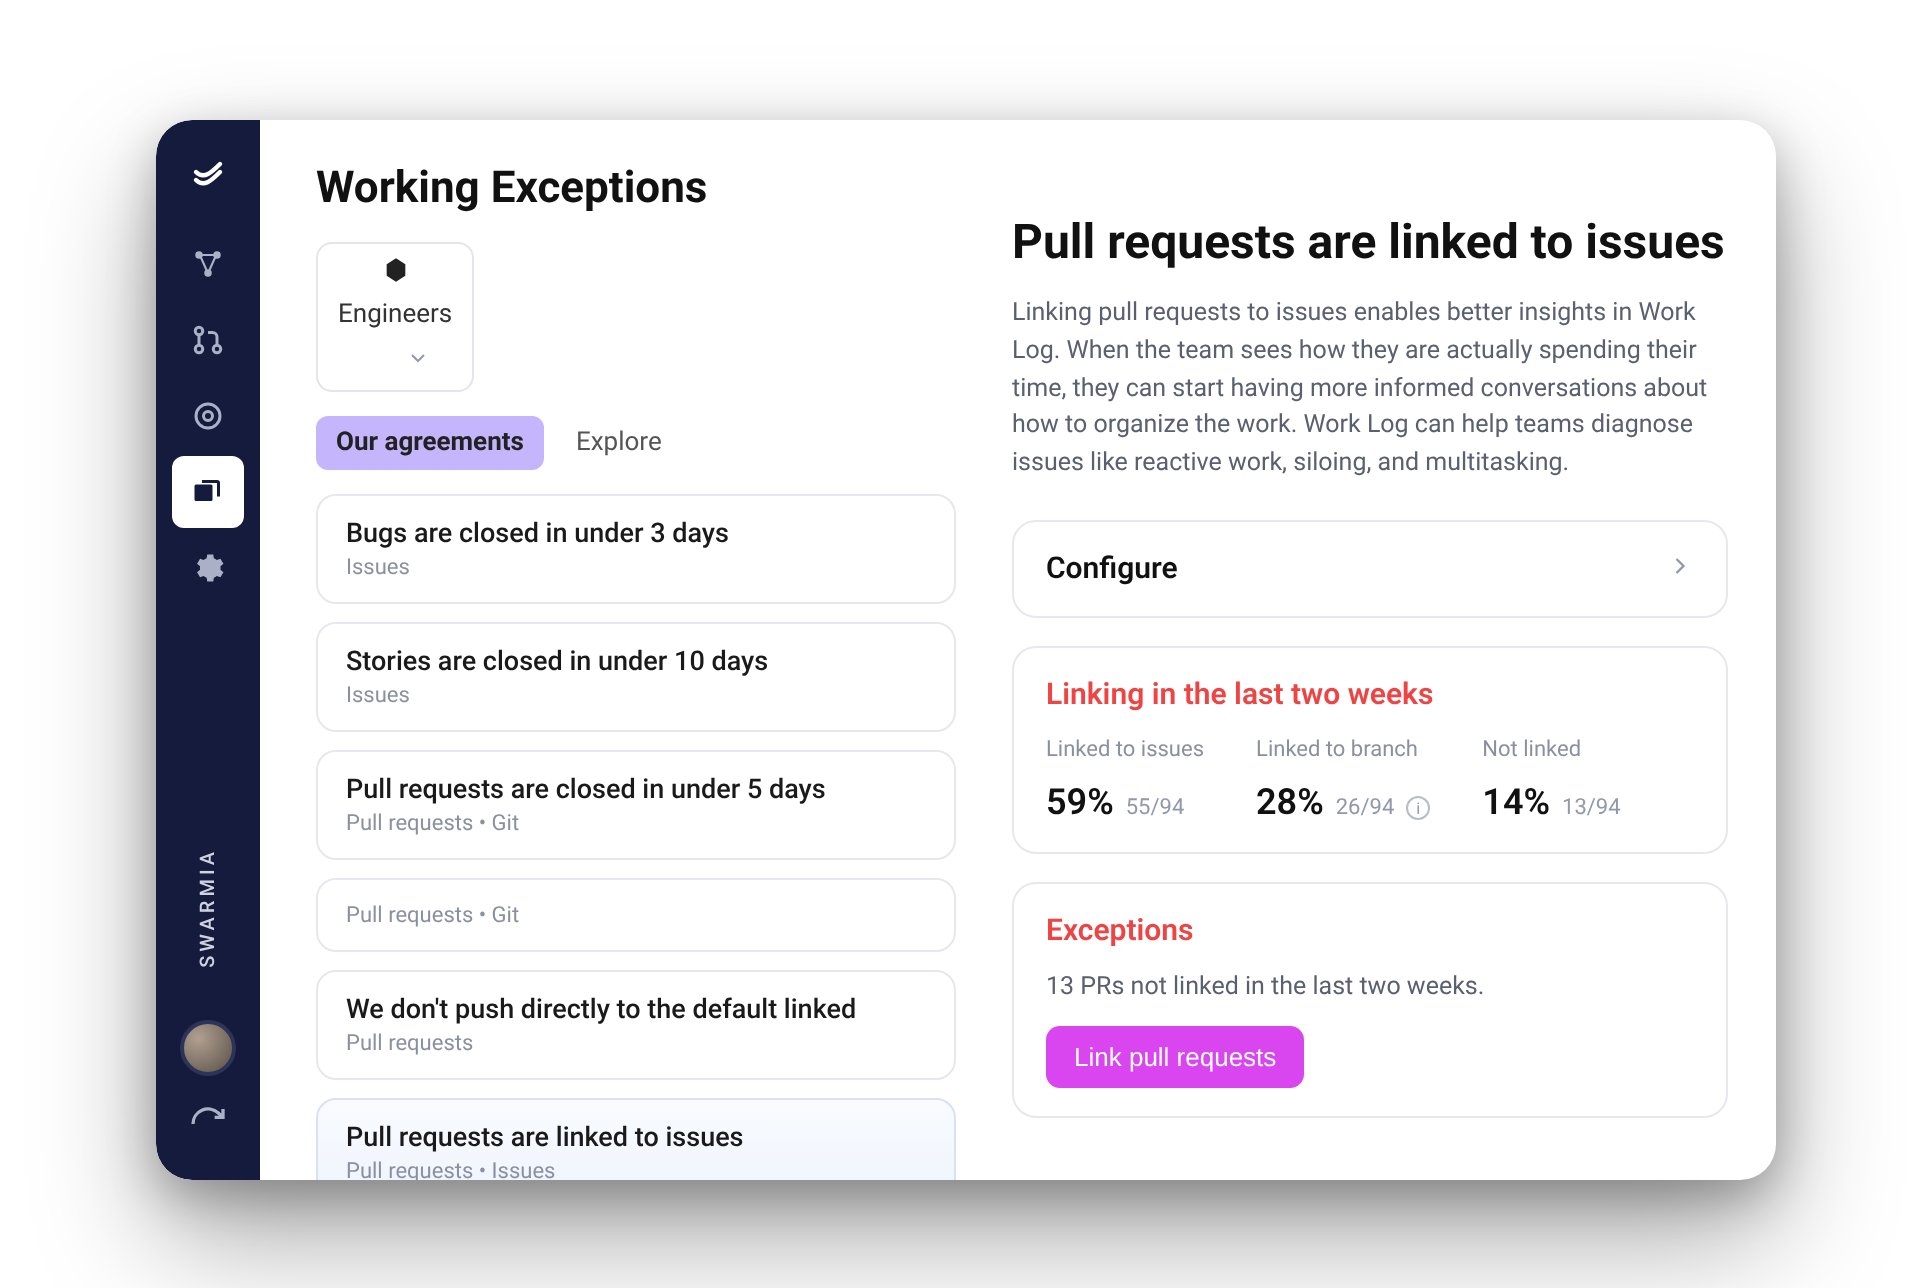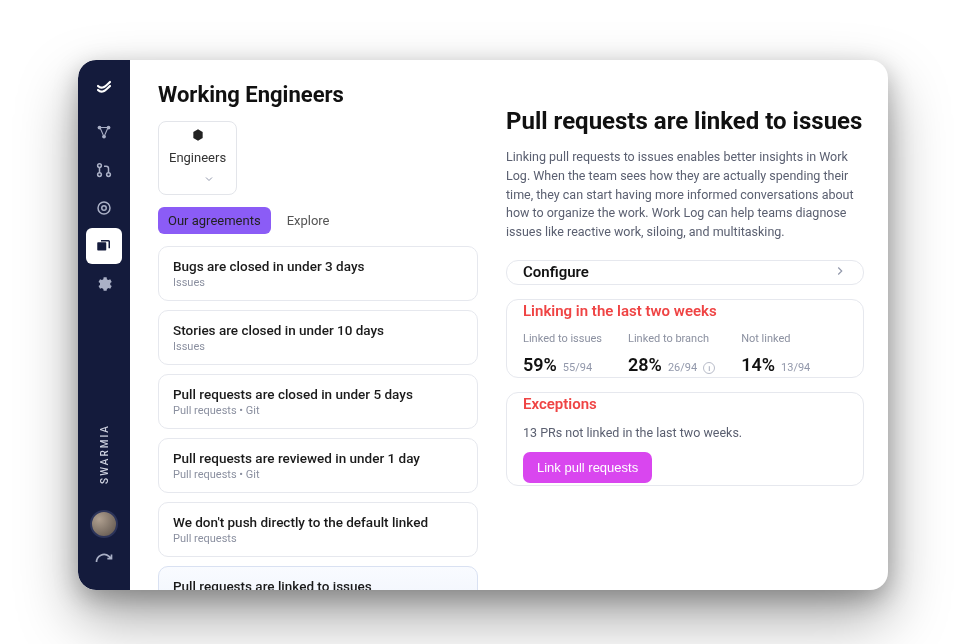--- a/index.html
+++ b/index.html
@@ -117,23 +117,23 @@
     margin-bottom: 12px;
   }
   .tab {
     padding: 6px 10px;
     border-radius: 6px;
     font-size: 13px;
     color: #555;
     cursor: pointer;
   }
   .tab.active {
-    background: #8b5cf6;
+    background: #c4b5fd;
     color: #222;
-    font-weight: 400;
+    font-weight: 700;
   }
   .cards { display: flex; flex-direction: column; gap: 9px; }
   .card {
     border: 1px solid #e6e8ee;
     border-radius: 10px;
     padding: 11px 14px;
     cursor: pointer;
     background: #fff;
   }
   .card.selected {
@@ -161,21 +161,21 @@
   }
   .detail-desc {
     font-size: 12.5px;
     line-height: 1.5;
     color: #5b6071;
     margin-bottom: 18px;
   }
   .panel {
     border: 1px solid #e6e8ee;
     border-radius: 12px;
-    padding: 2px 16px;
+    padding: 14px 16px;
     margin-bottom: 14px;
   }
   .configure-row {
     display: flex;
     justify-content: space-between;
     align-items: center;
     cursor: pointer;
   }
   .configure-row .label {
     font-size: 15px;
@@ -299,21 +299,21 @@
       <div>
         <svg class="refresh-icon" viewBox="0 0 24 24" fill="none" stroke="currentColor" stroke-width="2">
             <path d="M3 12a9 9 0 0 1 15-6.7L21 8M21 3v5h-5"></path>
           </svg>
       </div>
     </div>
   </div>
 
   <div class="content">
     <div class="left-col">
-      <h1 class="h1">Working Engineers</h1>
+      <h1 class="h1">Working Exceptions</h1>
 
       <div class="selector">
         <span class="hex">
           <svg viewBox="0 0 24 24" width="14" height="14" fill="#222">
               <path d="M12 2l8 5v10l-8 5-8-5V7z"></path>
             </svg>
         </span>
         <span>Engineers</span>
         <span class="chev">
           <svg width="12" height="12" viewBox="0 0 24 24" fill="none" stroke="currentColor" stroke-width="2">
@@ -334,21 +334,20 @@
         </div>
         <div class="card">
           <div class="card-title">Stories are closed in under 10 days</div>
           <div class="card-sub">Issues</div>
         </div>
         <div class="card">
           <div class="card-title">Pull requests are closed in under 5 days</div>
           <div class="card-sub">Pull requests • Git</div>
         </div>
         <div class="card">
-          <div class="card-title">Pull requests are reviewed in under 1 day</div>
           <div class="card-sub">Pull requests • Git</div>
         </div>
         <div class="card">
           <div class="card-title">We don't push directly to the default linked</div>
           <div class="card-sub">Pull requests</div>
         </div>
         <div class="card selected">
           <div class="card-title">Pull requests are linked to issues</div>
           <div class="card-sub">Pull requests • Issues</div>
         </div>

